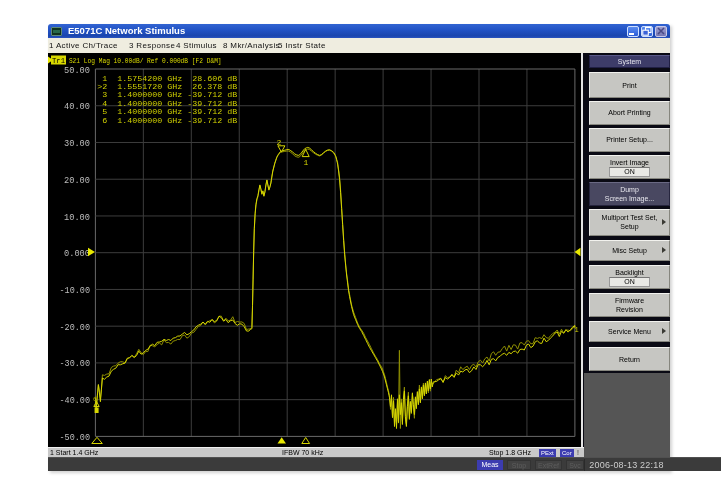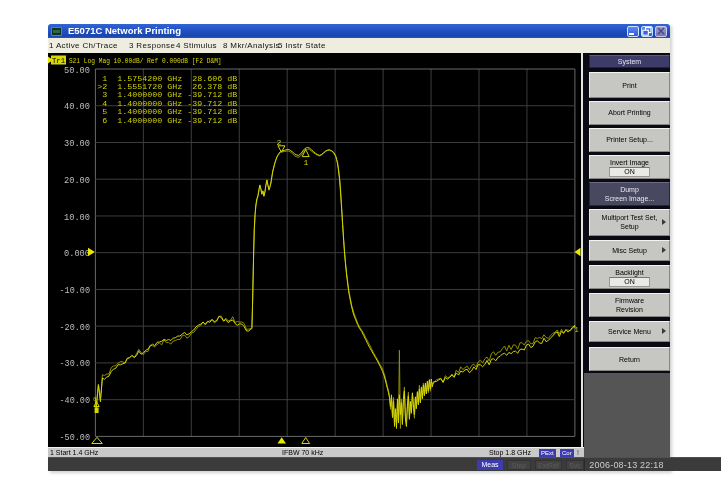--- a/index.html
+++ b/index.html
@@ -54,21 +54,21 @@
 #st2{left:487px;width:27px;background:#424242;color:#5d5d5d;border:1px solid #333}
 #st3{left:518px;width:18px;background:#424242;color:#5d5d5d;border:1px solid #333}
 #date{position:absolute;left:536px;top:1px;width:84px;height:12px;line-height:12px;
  border-left:1px solid #2a2a2a;color:#cccccc;font-size:9px;letter-spacing:0.2px;text-align:center}
 </style></head><body>
 <div id="win">
  <div id="tbar">
   <div id="ticon">
         <i></i>
       </div>
-  <div id="ttxt">E5071C Network Printing</div>
+  <div id="ttxt">E5071C Network Stimulus</div>
   <div class="wb" id="wb1"><svg width="10" height="9">
           <rect x="1" y="6" width="5" height="2" fill="#fff"></rect>
         </svg></div>
   <div class="wb" id="wb2"><svg width="10" height="9">
           <rect x="3.5" y="0.5" width="5.5" height="5" fill="none" stroke="#fff" stroke-width="1.1"></rect>
           <rect x="0.8" y="3.2" width="5.5" height="5" fill="#3a62d8" stroke="#fff" stroke-width="1.1"></rect>
         </svg></div>
   <div class="wb" id="wb3"><svg width="10" height="9">
           <path d="M2 1 L8 7 M8 1 L2 7" stroke="#4a4a86" stroke-width="1.6"></path>
         </svg></div>

